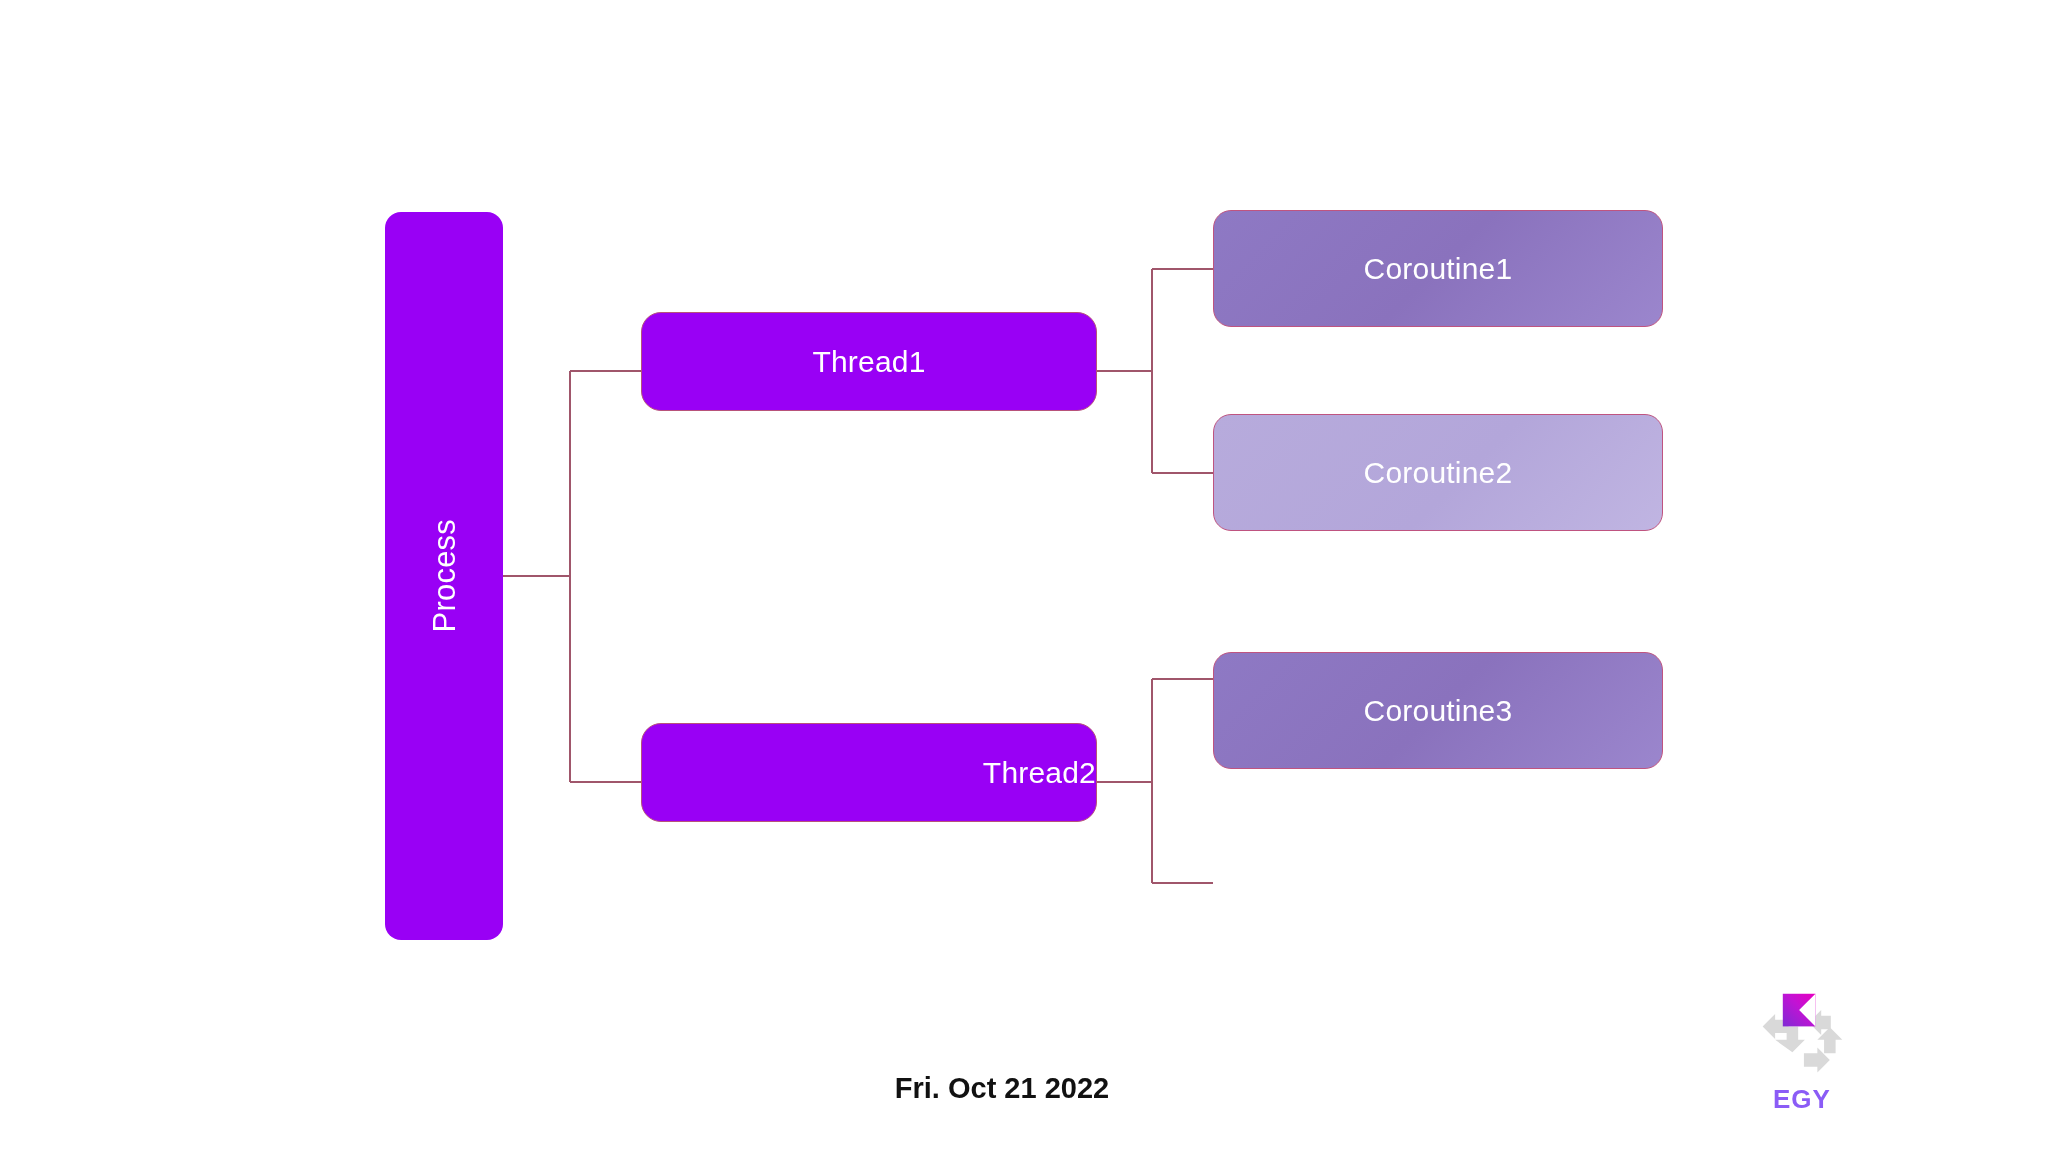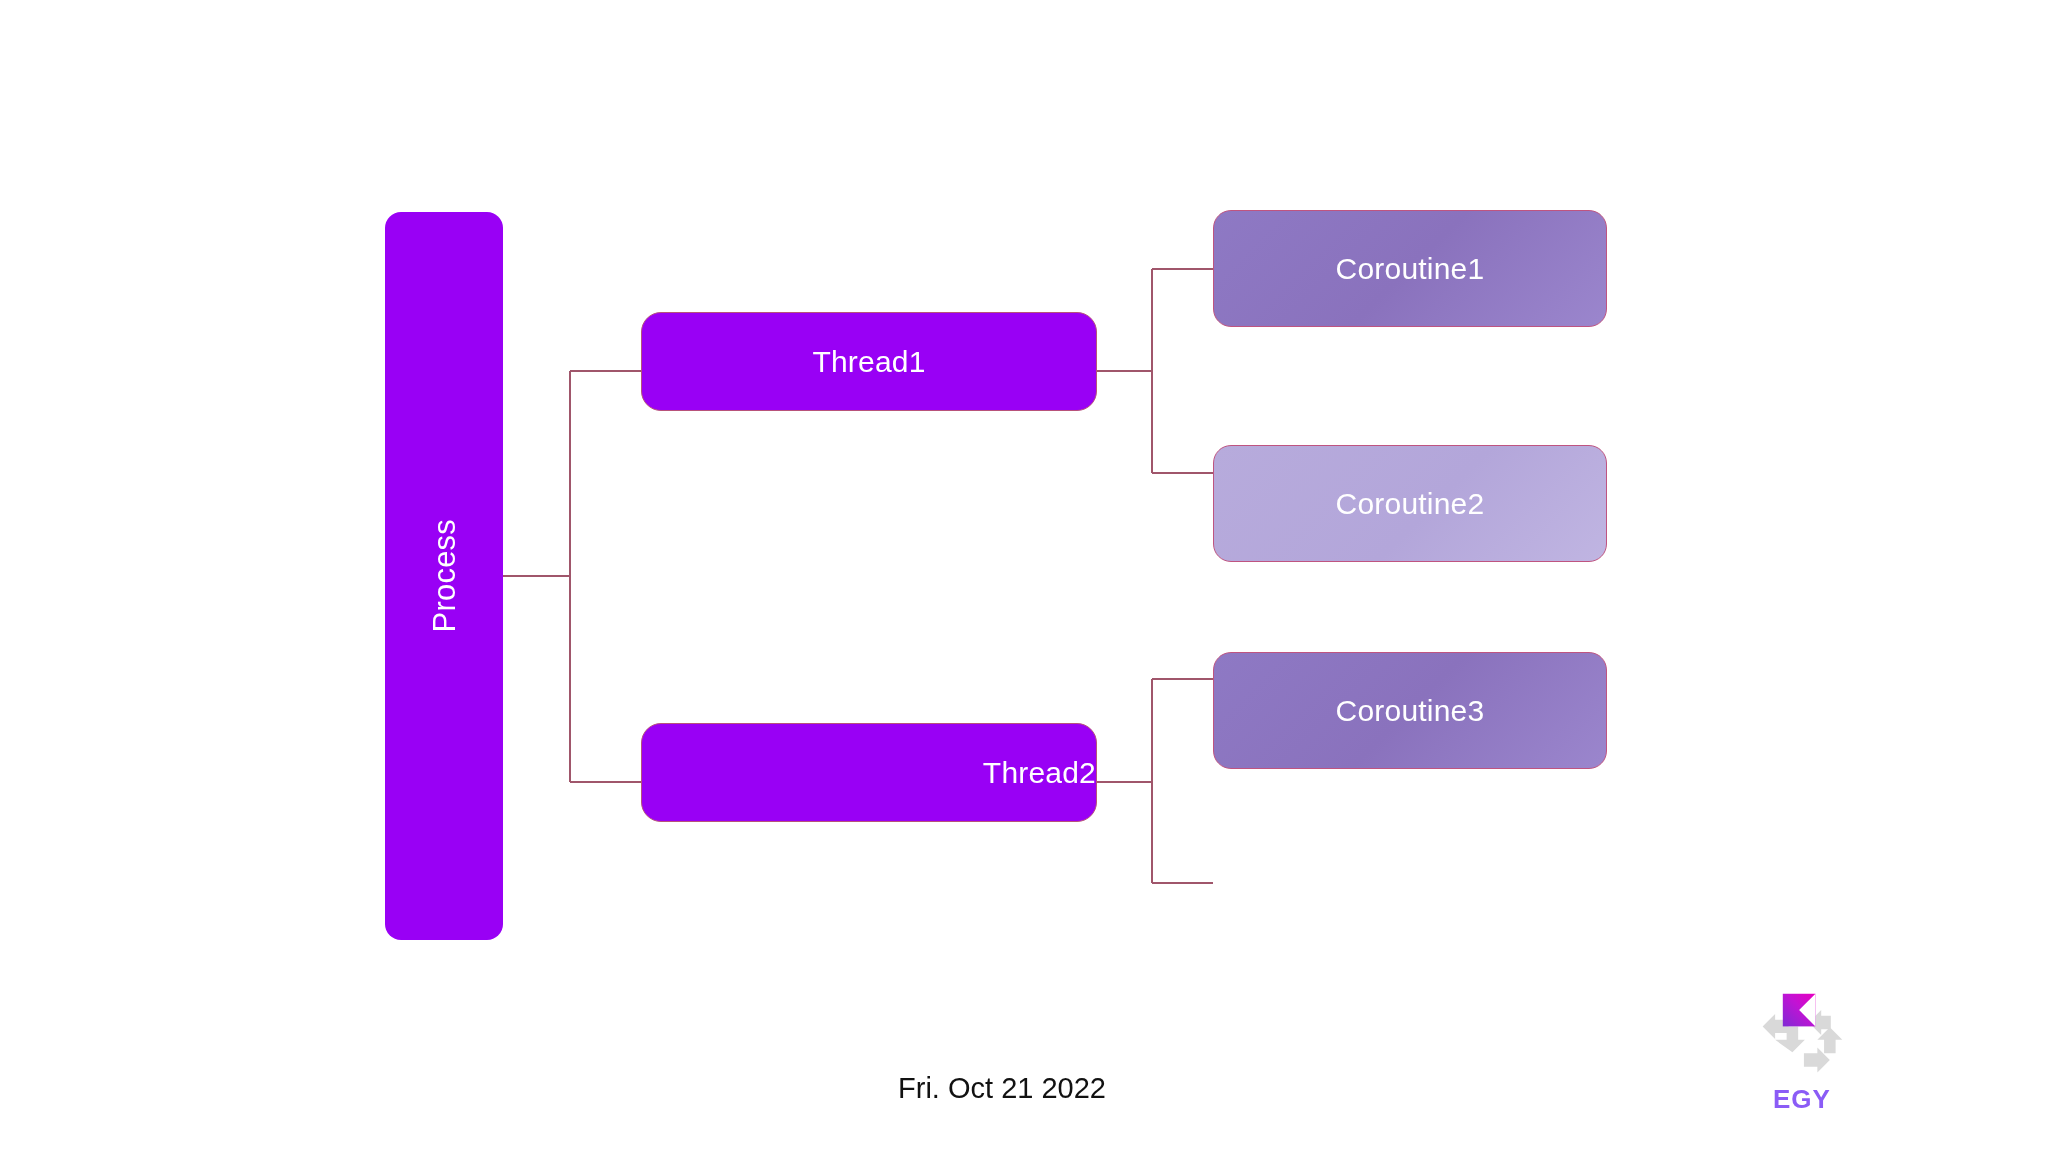--- a/index.html
+++ b/index.html
@@ -68,47 +68,47 @@
     border: 1.5px solid #b8527a;
     border-radius: 20px;
     font-size: 30px;
   }
   .node.thread.t1 { left: 641px; top: 312px; }
   .node.thread.t2 { left: 641px; top: 723px; justify-content: flex-end; }
 
   
   .node.coroutine {
     left: 1213px;
-    width: 394px;
+    width: 450px;
     height: 117px;
     border: 1.5px solid #bf5480;
     border-radius: 18px;
     font-size: 30px;
   }
   .node.coroutine.dark {
     background: linear-gradient(135deg, #8e79c4 0%, #8a72bd 50%, #9b86cd 100%);
   }
   .node.coroutine.light {
     background: linear-gradient(135deg, #b7abdc 0%, #b3a6da 55%, #c0b5e2 100%);
-    margin-top: 31px;
   }
   .node.coroutine.c1 { top: 210px; }
   .node.coroutine.c2 { top: 414px; }
   .node.coroutine.c3 { top: 620px; margin-top: 32px; }
   .node.coroutine.c4 { top: 824px; }
 
   
   #date-label {
     position: absolute;
     left: 0;
     top: 1072px;
     width: 2048px;
     text-align: center;
     color: #111111;
     font-size: 29px;
+    font-weight: bold;
   }
   
   #date-label .inner { display: inline-block; transform: translateX(-22px); }
 
   
   #logo {
     position: absolute;
     left: 1742px;
     top: 988px;
     width: 120px;

